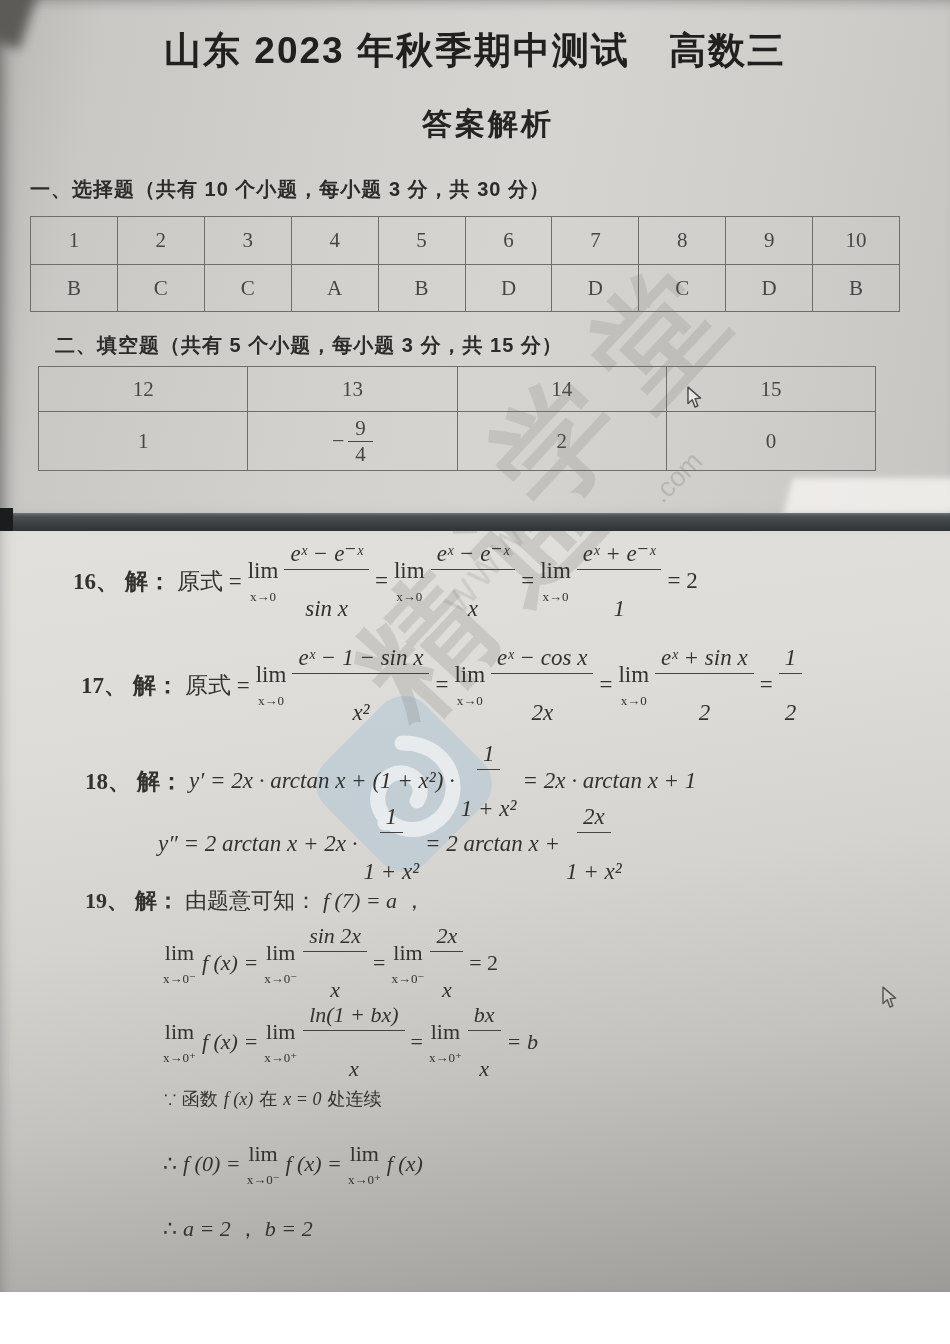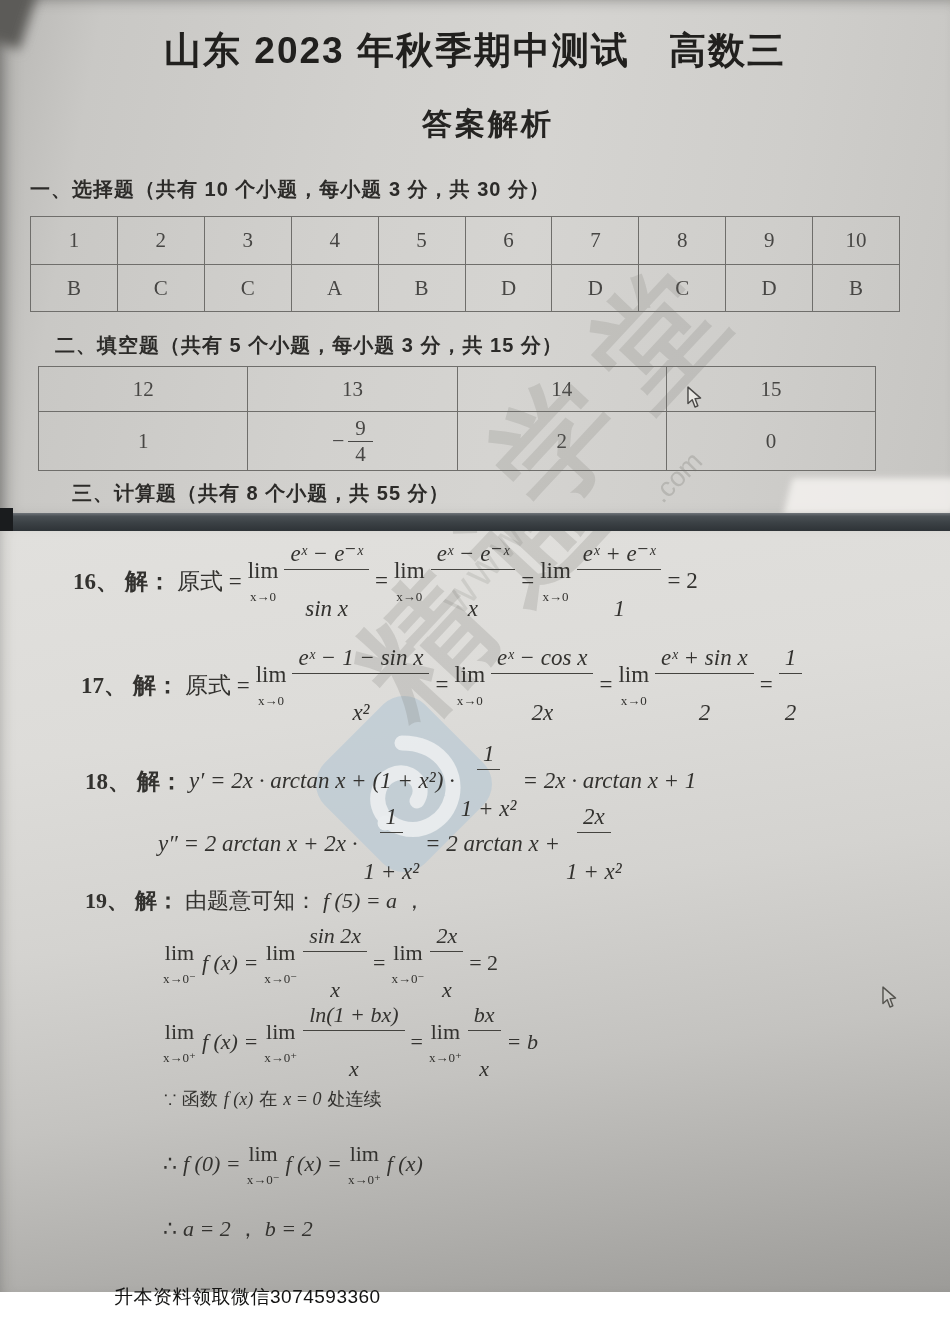--- a/index.html
+++ b/index.html
@@ -147,21 +147,20 @@
               <span class="fn">9</span>
               <span class="fd">4</span>
             </span>
           </span>
         </div>
         <div class="tcell">2</div>
         <div class="tcell">0</div>
       </div>
     </div>
 
-    <div class="sec sec3">三、计算题（共有 8 个小题，共 55 分）</div>
 
     <div class="wm wm-cn-p1">学堂</div>
     <div class="wm wm-com-p1">.com</div>
 
     <svg class="cursor cur1" viewBox="0 0 14 21">
       <path d="M1.5 1 L1.5 16 L5.4 12.6 L7.9 19.2 L10.5 18.1 L8 11.6 L13 11.1 Z" fill="rgba(235,234,231,.9)" stroke="#4a4947" stroke-width="1.3" stroke-linejoin="round"></path>
     </svg>
   </div>
 
   <div class="glare"></div>
@@ -175,28 +174,27 @@
       <path d="M107 72 C 143 72 163 99 157 126 C 151 150 128 163 107 157 C 89 152 79 136 84 119 C 88 105 103 98 115 104 C 125 109 128 121 122 130" fill="none" stroke="#eef2f4" stroke-width="15" stroke-linecap="round" opacity="0.9"></path>
       <circle cx="90" cy="152" r="7.5" fill="#eef2f4" opacity="0.95"></circle>
     </svg>
     <div class="wm wm-cn-p2">精通</div>
     <div class="wm wm-url-p2">www.jingtongxue</div>
 
     <div class="mline p16"><span class="tok-b">16、</span><span class="tok-b">解：</span><span class="tok-r">原式 =</span><span class="lim"><span class="lw">lim</span><span class="ls">x→0</span></span><span class="frac"><span class="fn">eˣ − e⁻ˣ</span><span class="fd">sin x</span></span><span class="tok-r">=</span><span class="lim"><span class="lw">lim</span><span class="ls">x→0</span></span><span class="frac"><span class="fn">eˣ − e⁻ˣ</span><span class="fd">x</span></span><span class="tok-r">=</span><span class="lim"><span class="lw">lim</span><span class="ls">x→0</span></span><span class="frac"><span class="fn">eˣ + e⁻ˣ</span><span class="fd">1</span></span><span class="tok-r">= 2</span></div>
     <div class="mline p17"><span class="tok-b">17、</span><span class="tok-b">解：</span><span class="tok-r">原式 =</span><span class="lim"><span class="lw">lim</span><span class="ls">x→0</span></span><span class="frac"><span class="fn">eˣ − 1 − sin x</span><span class="fd">x²</span></span><span class="tok-r">=</span><span class="lim"><span class="lw">lim</span><span class="ls">x→0</span></span><span class="frac"><span class="fn">eˣ − cos x</span><span class="fd">2x</span></span><span class="tok-r">=</span><span class="lim"><span class="lw">lim</span><span class="ls">x→0</span></span><span class="frac"><span class="fn">eˣ + sin x</span><span class="fd">2</span></span><span class="tok-r">=</span><span class="frac"><span class="fn">1</span><span class="fd">2</span></span></div>
     <div class="mline p18a"><span class="tok-b">18、</span><span class="tok-b">解：</span><span class="tok-i">y′ = 2x · arctan x + (1 + x²) ·</span><span class="frac"><span class="fn">1</span><span class="fd">1 + x²</span></span><span class="tok-i">= 2x · arctan x + 1</span></div>
     <div class="mline p18b"><span class="tok-i">y″ = 2 arctan x + 2x ·</span><span class="frac"><span class="fn">1</span><span class="fd">1 + x²</span></span><span class="tok-i">= 2 arctan x +</span><span class="frac"><span class="fn">2x</span><span class="fd">1 + x²</span></span></div>
-    <div class="mline p19h"><span class="tok-b">19、</span><span class="tok-b">解：</span><span class="tok-r">由题意可知：</span><span class="tok-i">f (5) = a</span><span class="tok-r">，</span></div>
+    <div class="mline p19h"><span class="tok-b">19、</span><span class="tok-b">解：</span><span class="tok-r">由题意可知：</span><span class="tok-i">f (7) = a</span><span class="tok-r">，</span></div>
     <div class="mline p19a"><span class="lim"><span class="lw">lim</span><span class="ls">x→0⁻</span></span><span class="tok-i">f (x) =</span><span class="lim"><span class="lw">lim</span><span class="ls">x→0⁻</span></span><span class="frac"><span class="fn">sin 2x</span><span class="fd">x</span></span><span class="tok-r">=</span><span class="lim"><span class="lw">lim</span><span class="ls">x→0⁻</span></span><span class="frac"><span class="fn">2x</span><span class="fd">x</span></span><span class="tok-r">= 2</span></div>
     <div class="mline p19b"><span class="lim"><span class="lw">lim</span><span class="ls">x→0⁺</span></span><span class="tok-i">f (x) =</span><span class="lim"><span class="lw">lim</span><span class="ls">x→0⁺</span></span><span class="frac"><span class="fn">ln(1 + bx)</span><span class="fd">x</span></span><span class="tok-r">=</span><span class="lim"><span class="lw">lim</span><span class="ls">x→0⁺</span></span><span class="frac"><span class="fn">bx</span><span class="fd">x</span></span><span class="tok-i">= b</span></div>
     <div class="mline p19c"><span class="tok-r">∵ 函数</span><span class="tok-i">f (x)</span><span class="tok-r">在</span><span class="tok-i">x = 0</span><span class="tok-r">处连续</span></div>
     <div class="mline p19d"><span class="tok-r">∴</span><span class="tok-i">f (0) =</span><span class="lim"><span class="lw">lim</span><span class="ls">x→0⁻</span></span><span class="tok-i">f (x) =</span><span class="lim"><span class="lw">lim</span><span class="ls">x→0⁺</span></span><span class="tok-i">f (x)</span></div>
     <div class="mline p19e"><span class="tok-r">∴</span><span class="tok-i">a = 2</span><span class="tok-r">，</span><span class="tok-i">b = 2</span></div>
 
     <svg class="cursor cur2" viewBox="0 0 14 21">
       <path d="M1.5 1 L1.5 16 L5.4 12.6 L7.9 19.2 L10.5 18.1 L8 11.6 L13 11.1 Z" fill="rgba(210,209,206,.55)" stroke="#55544f" stroke-width="1.3" stroke-linejoin="round"></path>
     </svg>
   </div>
 
   <div class="wstrip"></div>
-  <div class="footer">升本资料领取微信3074593360</div>
 
 </div>
 
 </body></html>

